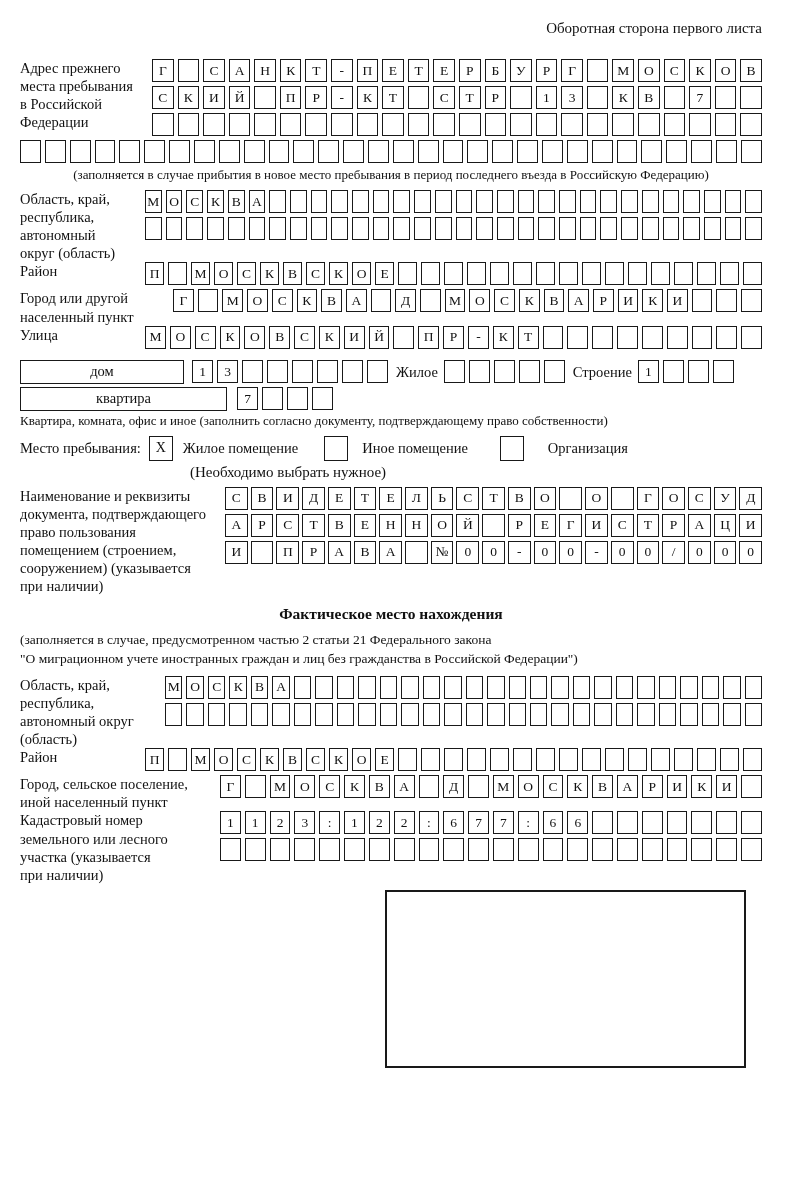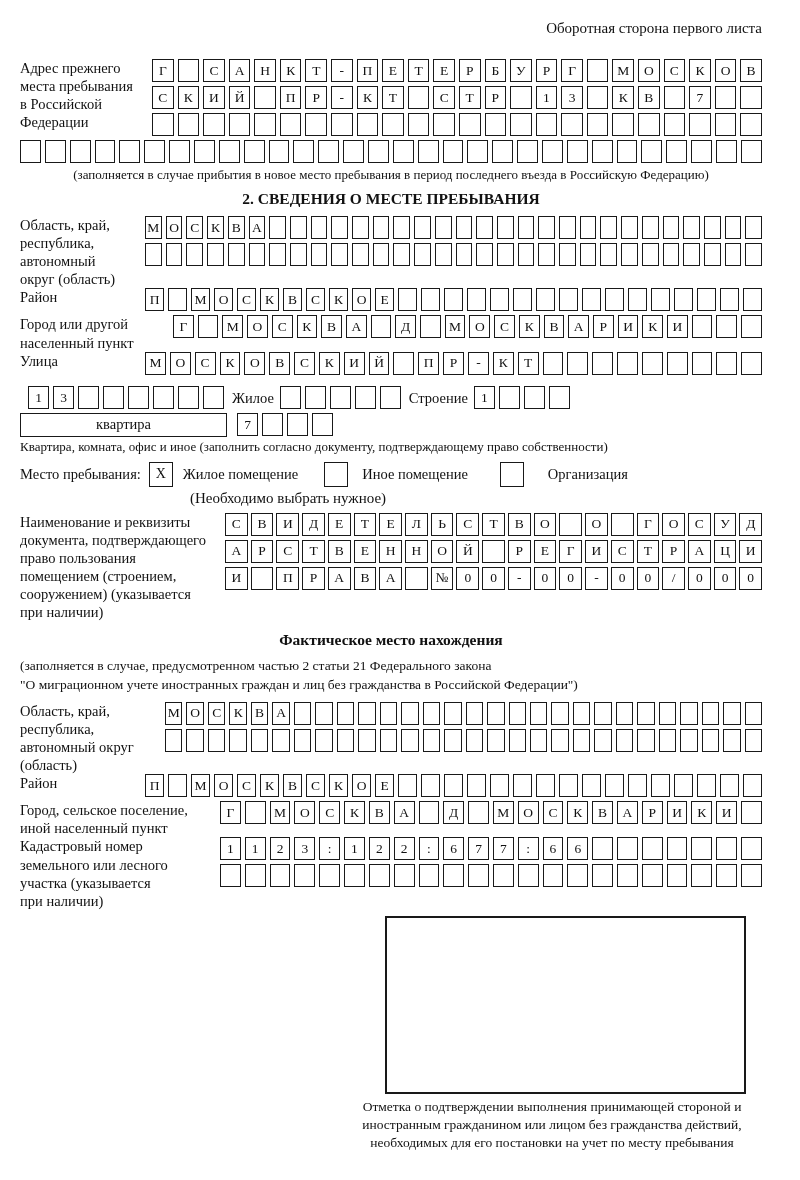--- a/index.html
+++ b/index.html
@@ -173,21 +173,20 @@
       <span class="cbox"></span>
       <span class="cbox"></span>
       <span class="cbox"></span>
       <span class="cbox"></span>
       <span class="cbox"></span>
       <span class="cbox"></span>
       <span class="cbox"></span>
     </div>
   <div class="caption center">(заполняется в случае прибытия в новое место пребывания в период последнего въезда в Российскую Федерацию)</div>
 
-  <div class="title">2. СВЕДЕНИЯ О МЕСТЕ ПРЕБЫВАНИЯ</div>
 
   <div class="frow">
     <div class="flabel w125">Область, край,
 республика,
 автономный
 округ (область)</div>
     <div class="rows">
       <div class="boxes">
           <span class="cbox">М</span>
           <span class="cbox">О</span>
@@ -344,20 +343,21 @@
         <span class="cbox"></span>
         <span class="cbox"></span>
         <span class="cbox"></span>
         <span class="cbox"></span>
         <span class="cbox"></span>
         <span class="cbox"></span>
       </div>
   </div>
 
   <div class="hrow mt6">
+    <div class="widebox" style="width:162px">дом</div>
     <div class="sp"></div>
     <div class="grp g8">
         <span class="cbox">1</span>
         <span class="cbox">3</span>
         <span class="cbox"></span>
         <span class="cbox"></span>
         <span class="cbox"></span>
         <span class="cbox"></span>
         <span class="cbox"></span>
         <span class="cbox"></span>
@@ -678,15 +678,14 @@
           <span class="cbox"></span>
           <span class="cbox"></span>
           <span class="cbox"></span>
           <span class="cbox"></span>
           <span class="cbox"></span>
         </div>
     </div>
   </div>
 
   <div class="markbox"></div>
-  <div class="markcaption">Отметка о подтверждении выполнения принимающей стороной и иностранным гражданином или лицом без гражданства действий, необходимых для его постановки на учет по месту пребывания</div>
 
 </div>
 
 </body></html>

